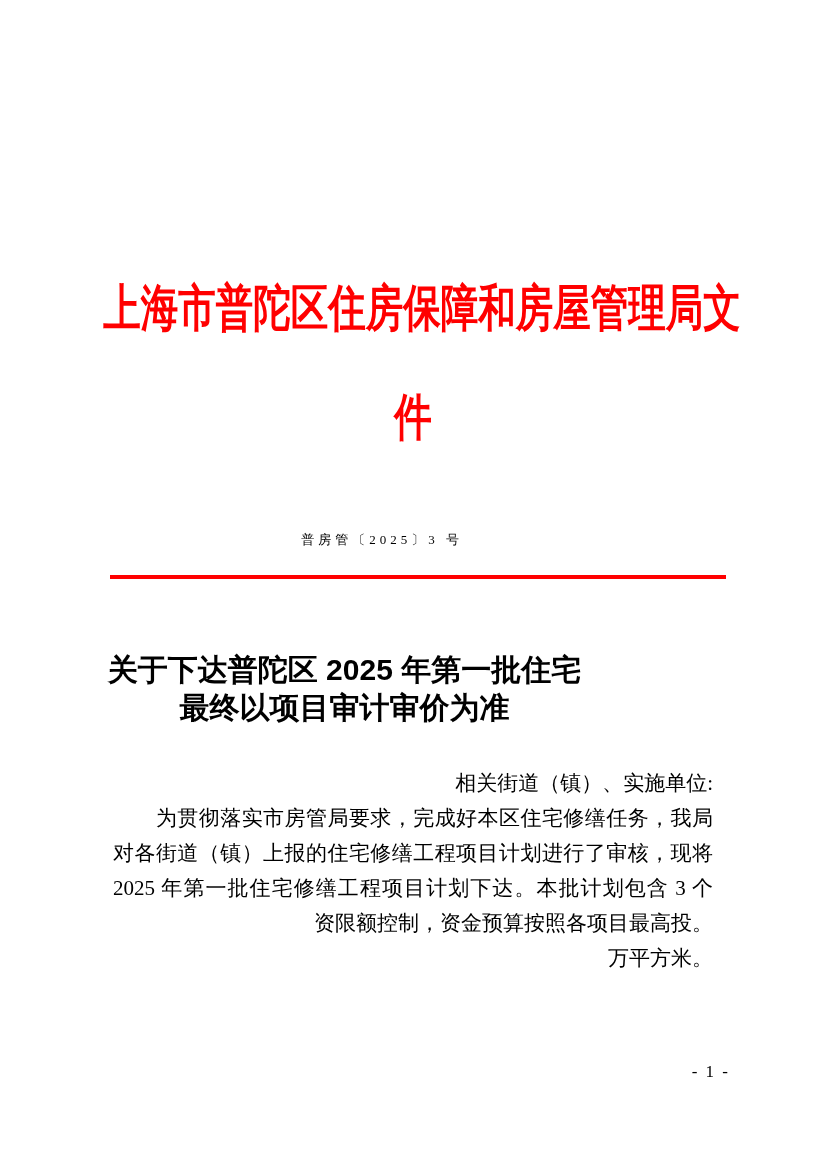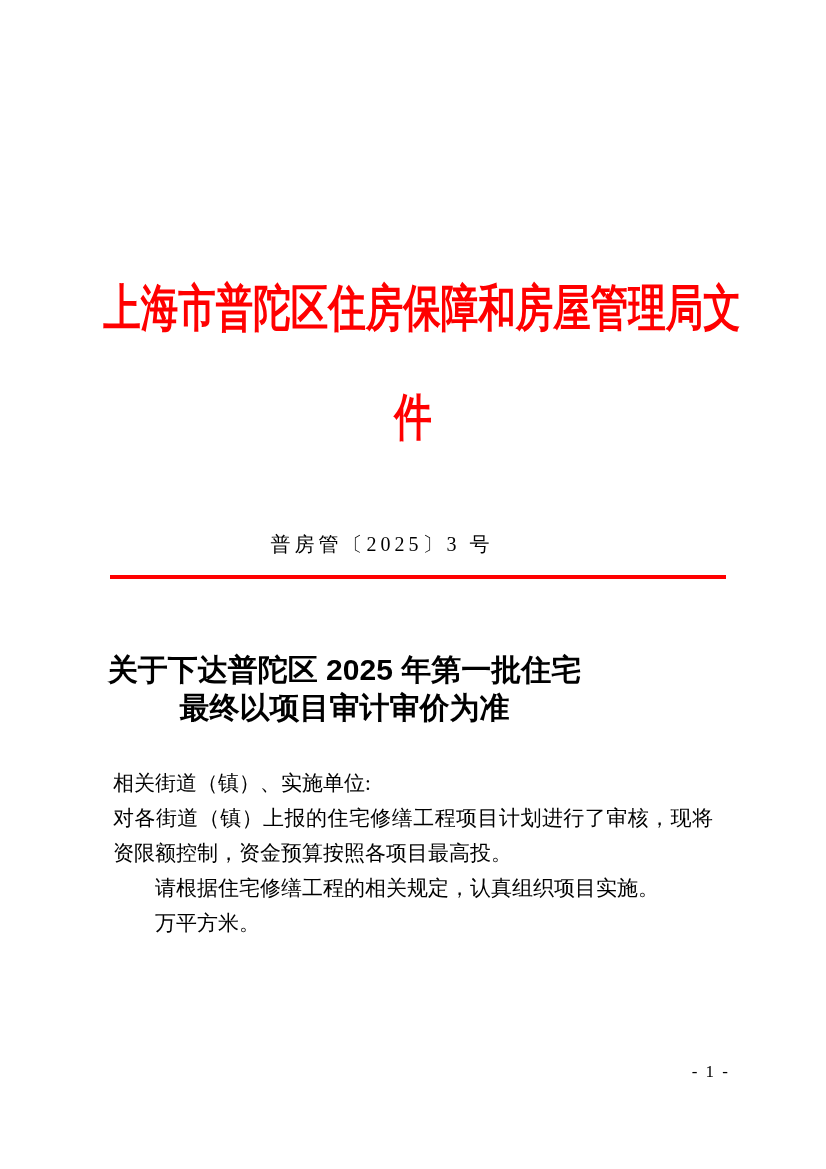--- a/index.html
+++ b/index.html
@@ -38,21 +38,21 @@
   }
   .agency-line1{ top:281px; }
   .agency-line2{ top:390px; }
 
   .doc-number{
     position:absolute;
     top:531px;
     left:0;
     width:764px;
     text-align:center;
-    font-size:20px;
+    font-size:13px;
     letter-spacing:4px;
     color:var(--ink);
   }
   .red-rule{
     position:absolute;
     top:575px;
     left:110px;
     width:616px;
     height:4px;
     background:var(--accent);
@@ -78,21 +78,21 @@
   .body-text{
     position:absolute;
     top:766px;
     left:113px;
     width:600px;
     font-size:21px;
     line-height:35px;
     color:var(--ink);
   }
   .bline{
-    text-align:left;
+    text-align:right;
     white-space:pre-wrap;
   }
   .bline.fill{
     text-align:justify;
     text-align-last:justify;
     text-justify:inter-character;
   }
 
   
   .page-number{
@@ -119,21 +119,22 @@
 
   <div class="red-rule"></div>
 
   <h1 class="doc-title">
     <span class="t-line">关于下达普陀区 2025 年第一批住宅</span>
     <span class="t-line">最终以项目审计审价为准</span>
   </h1>
 
   <div class="body-text">
     <div class="bline">相关街道（镇）、实施单位:</div>
+    <div class="bline fill">　　为贯彻落实市房管局要求，完成好本区住宅修缮任务，我局</div>
     <div class="bline fill">对各街道（镇）上报的住宅修缮工程项目计划进行了审核，现将</div>
+    <div class="bline fill">2025 年第一批住宅修缮工程项目计划下达。本批计划包含 3 个</div>
     <div class="bline">资限额控制，资金预算按照各项目最高投。</div>
-    <div class="bline">　　请根据住宅修缮工程的相关规定，认真组织项目实施。</div>
     <div class="bline">　　万平方米。</div>
   </div>
 
   <div class="page-number">- 1 -</div>
 
 </div>
 
 </body></html>

